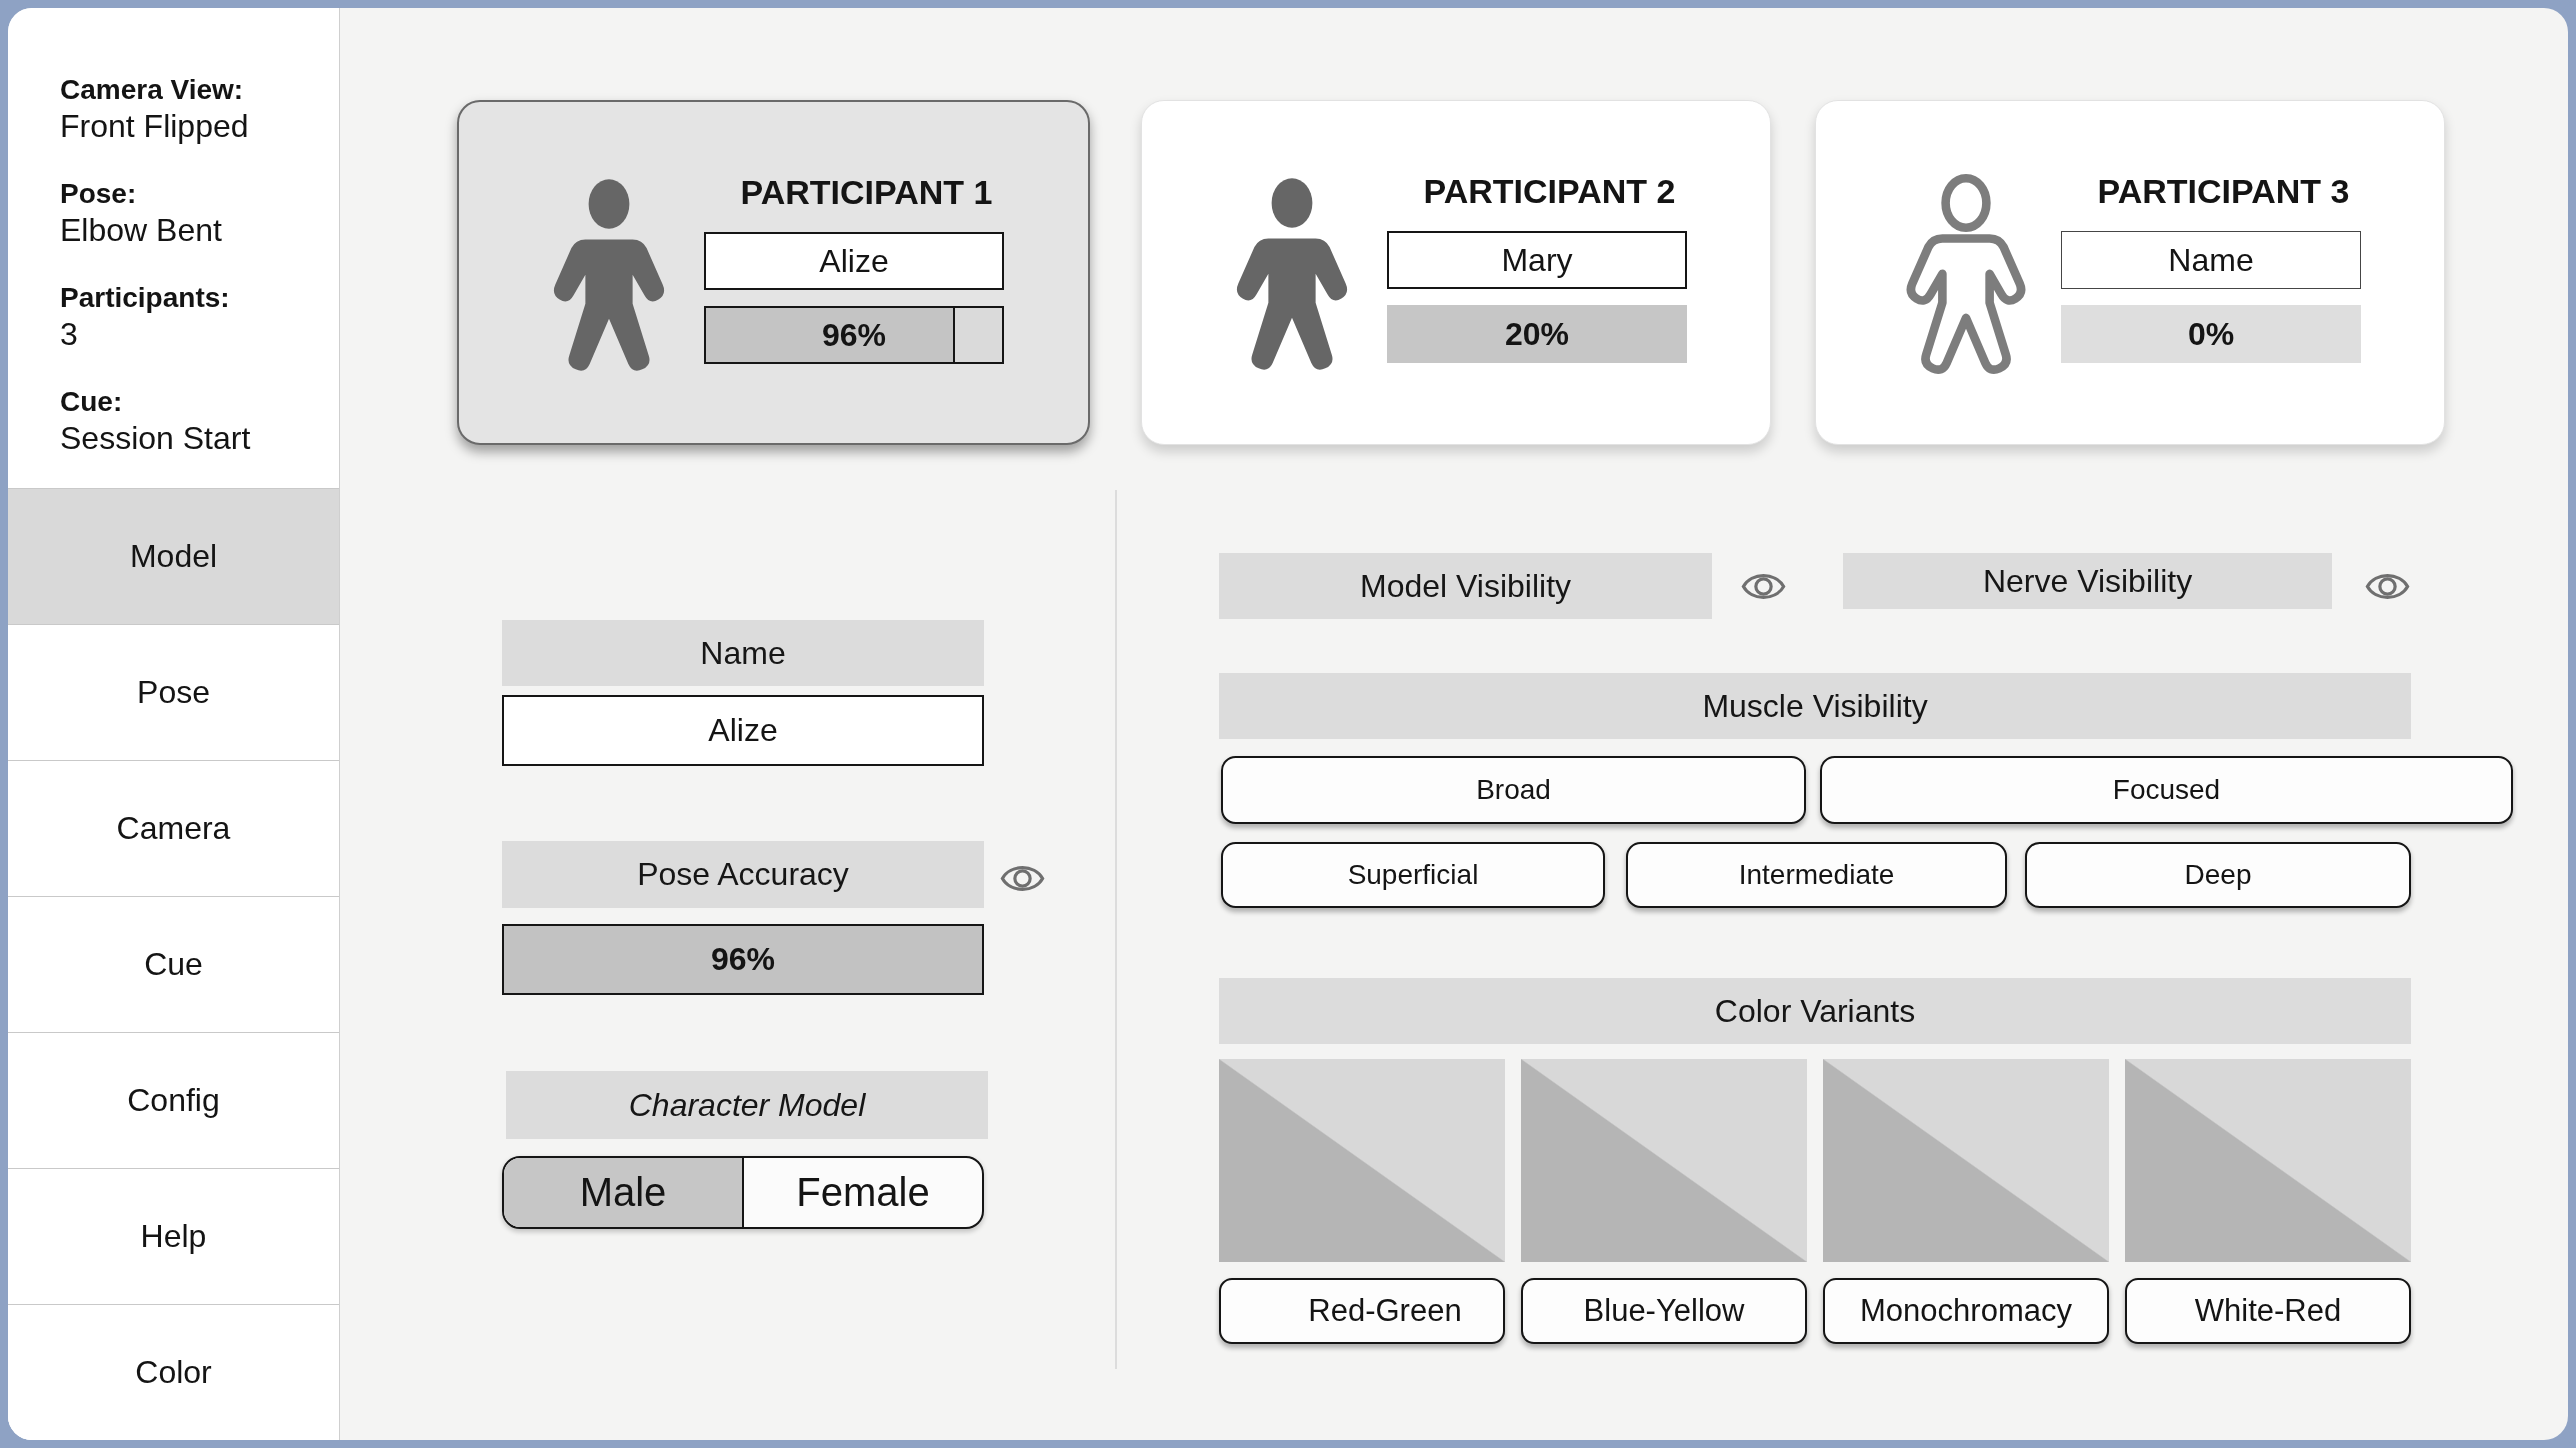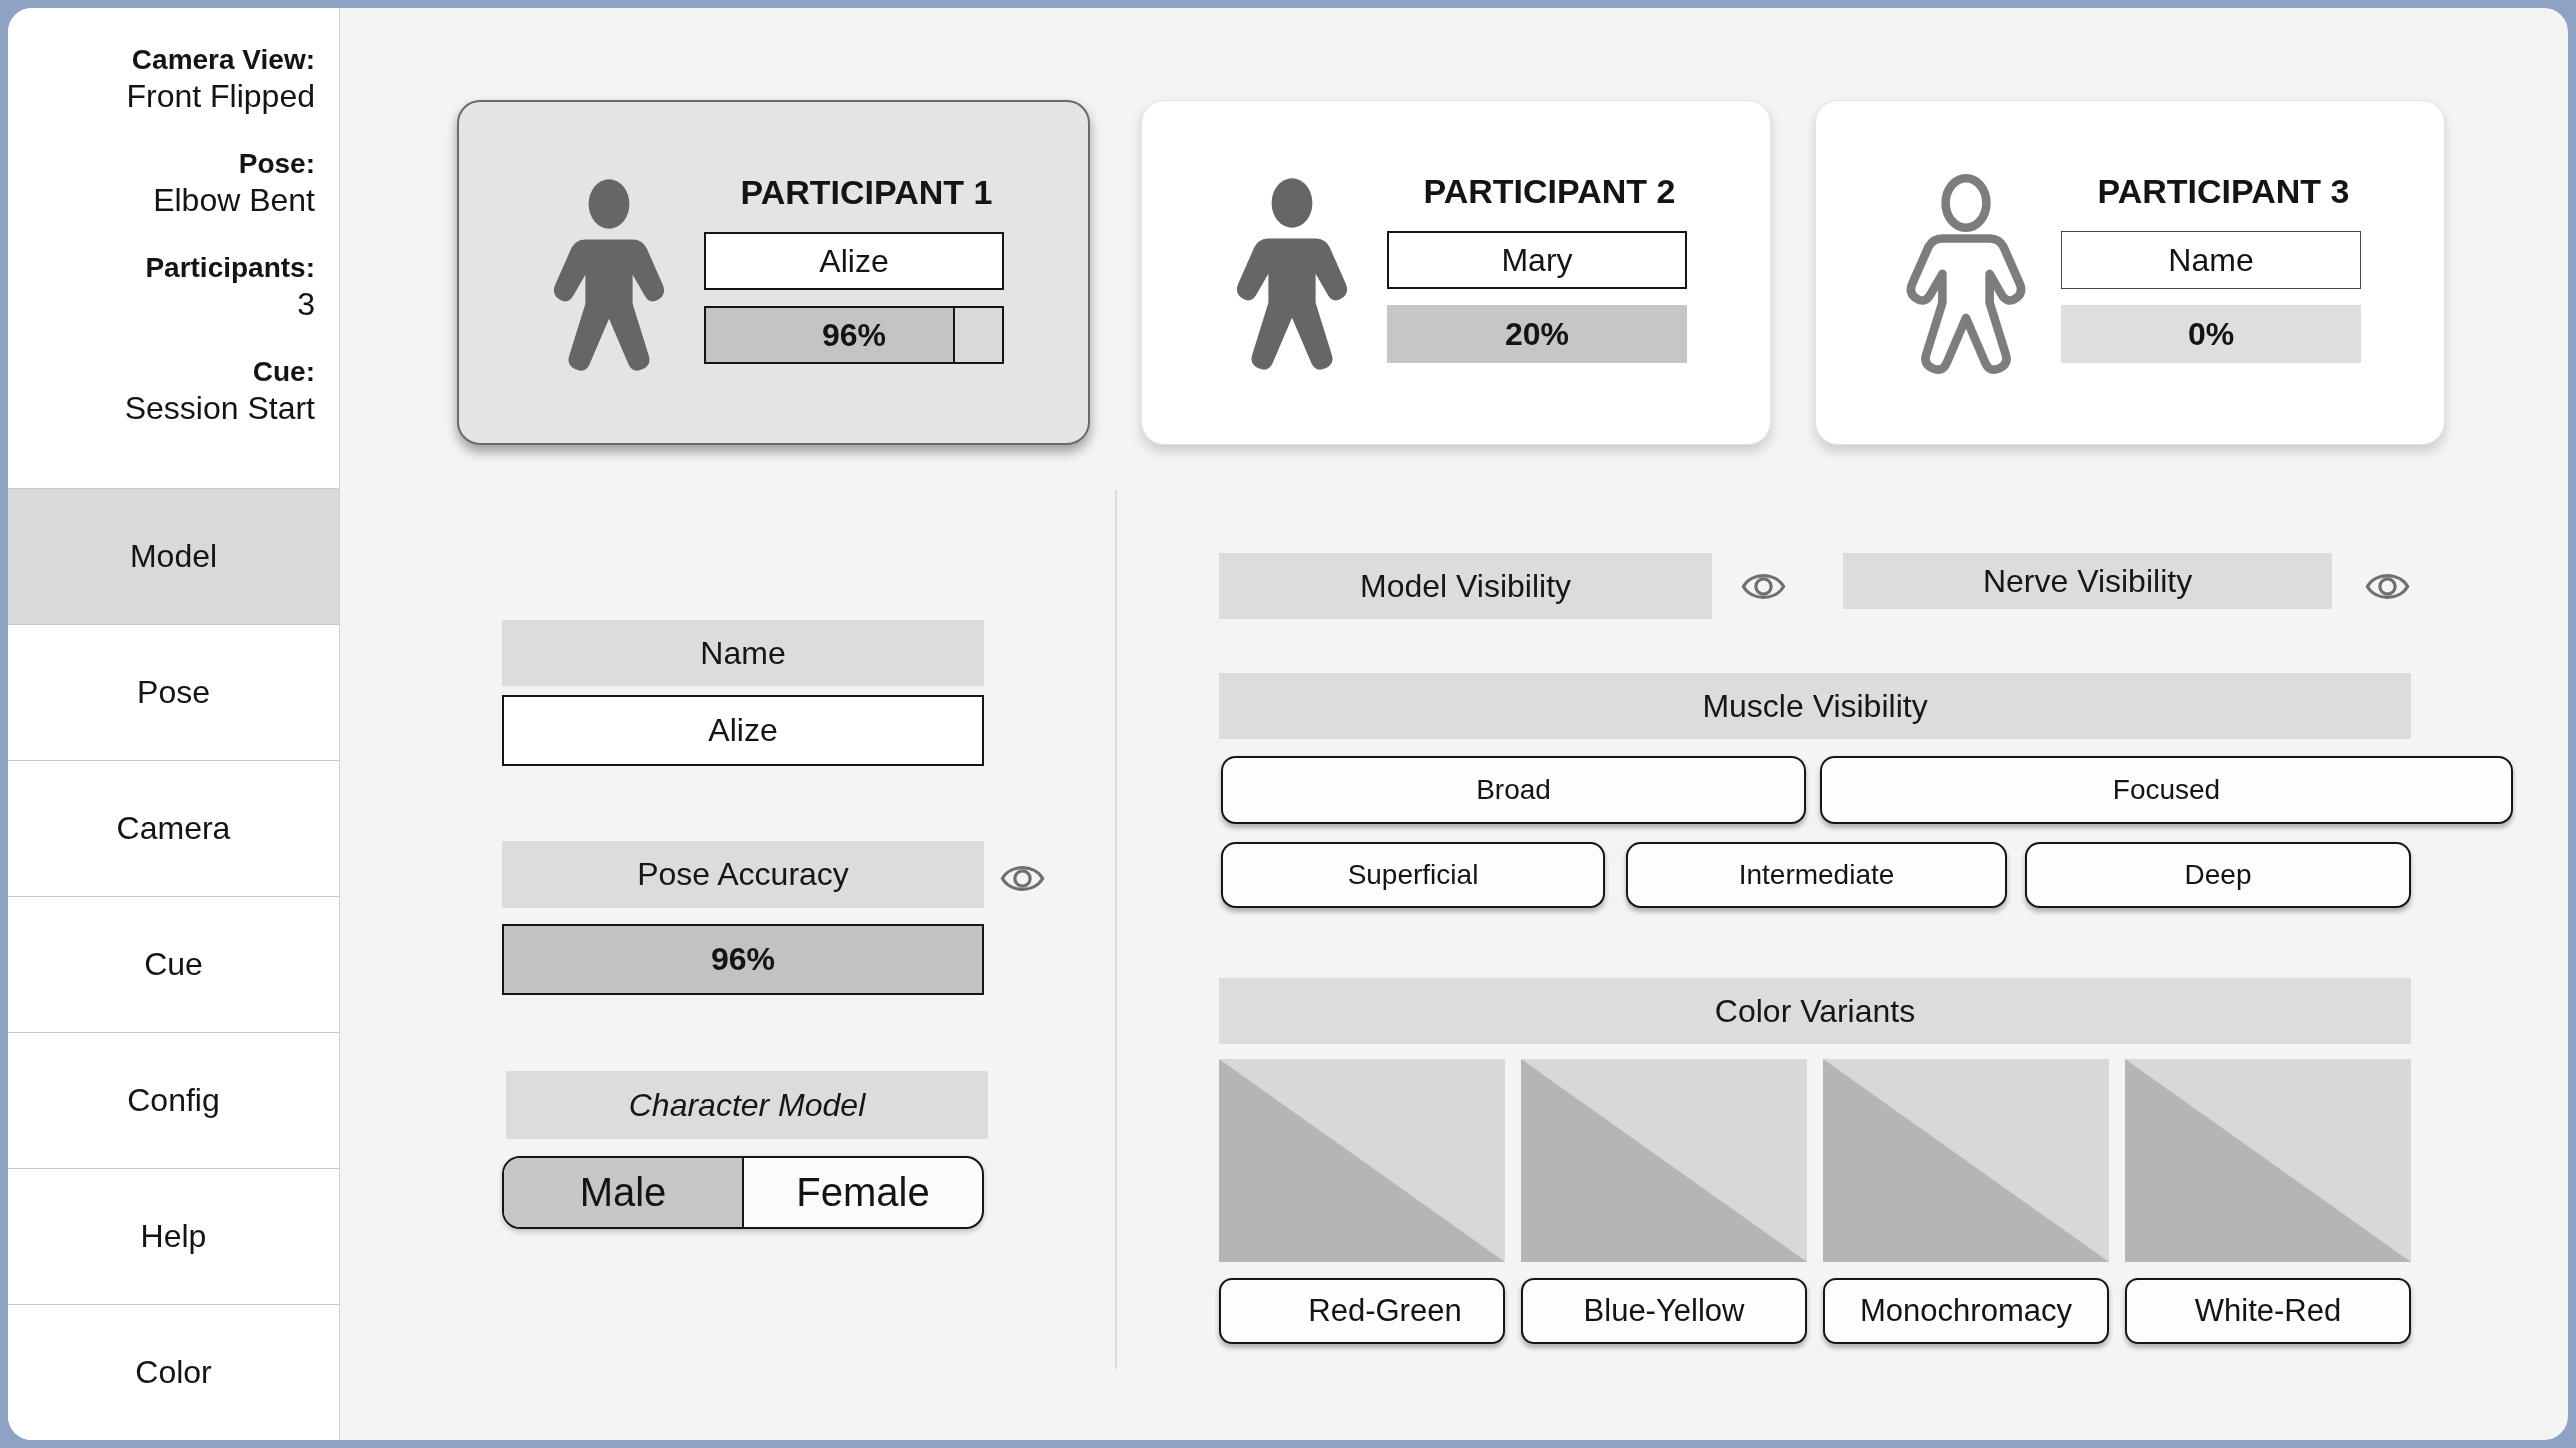--- a/index.html
+++ b/index.html
@@ -15,21 +15,21 @@
     display: flex;
     background: var(--main-bg, #f4f4f3);
   }
   
   .sidebar {
     width: 332px; flex: 0 0 332px;
     background: var(--sidebar-bg, #fff);
     border-right: 1.6px solid #cfcfcf;
     display: flex; flex-direction: column;
   }
-  .info { height: 480px; padding: 34px 24px 0 52px; text-align: right; }
+  .info { height: 480px; padding: 64px 24px 0 52px; }
   .info-group { margin-bottom: 32px; }
   .info-label { font-weight: 700; font-size: 28px; line-height: 36px; }
   .info-value { font-size: 32px; line-height: 36px; }
   .menu { flex: 1; display: flex; flex-direction: column; }
   .menu-item {
     flex: 1; border-top: 1.6px solid var(--menu-border, #c9c9c9);
     display: flex; align-items: center; justify-content: center;
     font-size: 32px; cursor: pointer; background: #fff;
   }
   .menu-item.selected { background: var(--selected-bg, #d9d9d9); }

